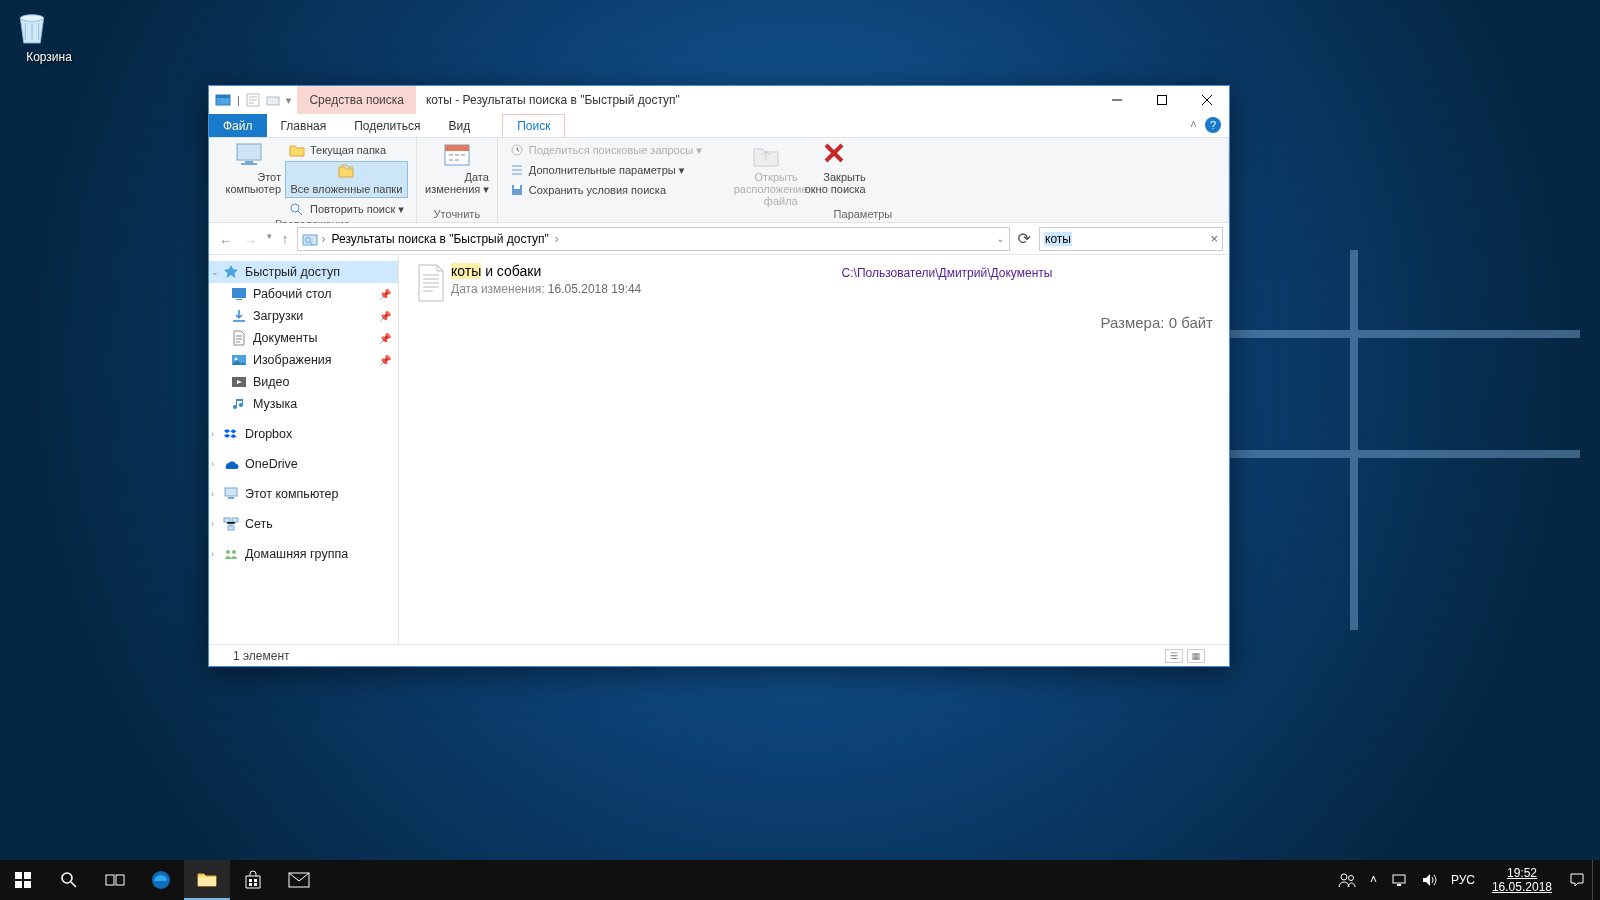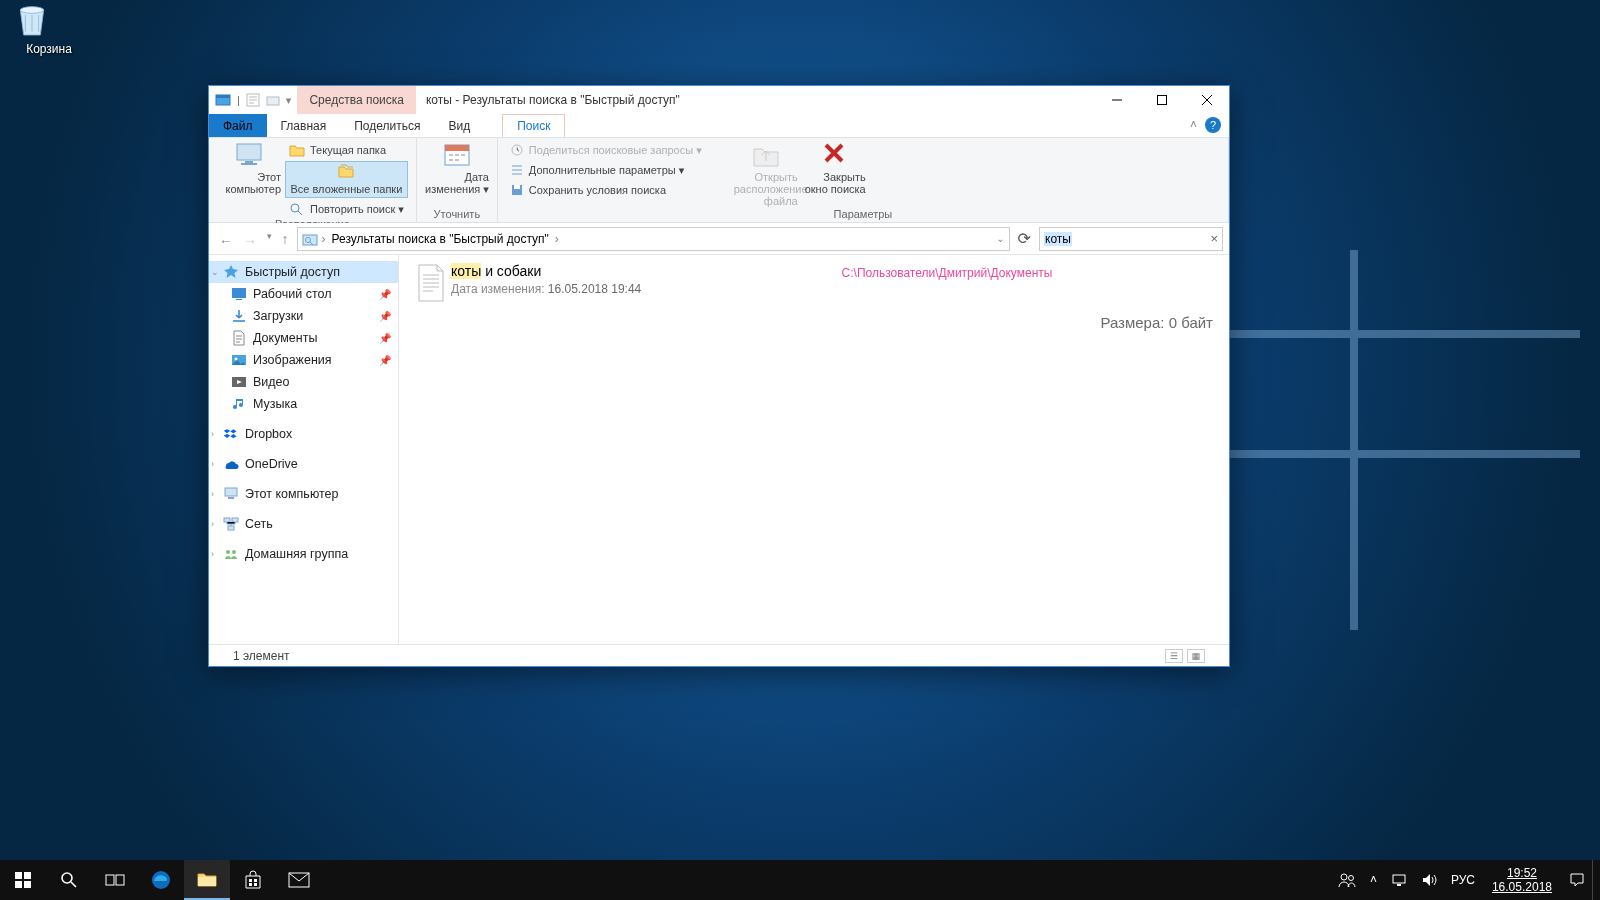--- a/index.html
+++ b/index.html
@@ -14,21 +14,21 @@
 .win-light {
   position: absolute; left: 1200px; top: 250px; width: 380px; height: 380px;
   opacity: .35;
 }
 .win-light div { position: absolute; background: #a8d5ff; }
 .win-light .h1 { left: 0; top: 80px; width: 380px; height: 8px; }
 .win-light .h2 { left: 0; top: 200px; width: 380px; height: 8px; }
 .win-light .v1 { left: 150px; top: 0; width: 8px; height: 380px; }
 
 
-.desktop-icon { position: absolute; left: 12px; top: 0; width: 74px; text-align: center; color: #fff; font-size: 12px; }
+.desktop-icon { position: absolute; left: 12px; top: 8px; width: 74px; text-align: center; color: #fff; font-size: 12px; }
 .desktop-icon svg { width: 40px; height: 40px; }
 .desktop-icon div { margin-top: 2px; text-shadow: 1px 1px 2px #000; }
 
 
 .taskbar {
   position: absolute; left: 0; bottom: 0; width: 1600px; height: 40px;
   background: #101010; color: #fff; display: flex; align-items: center;
 }
 .tb-left { display: flex; align-items: center; height: 100%; }
 .tb-btn { width: 46px; height: 40px; display: flex; align-items: center; justify-content: center; }
@@ -50,21 +50,21 @@
 .qat { display: flex; align-items: center; padding: 0 6px; gap: 6px; }
 .qat span { color: #666; font-size: 11px; }
 .title-ctx { background: #f9d7d3; display: flex; align-items: center; padding: 0 12px; color: #444; }
 .title-text { display: flex; align-items: center; padding: 0 10px; color: #333; }
 .win-controls { margin-left: auto; display: flex; }
 .win-controls div { width: 45px; display: flex; align-items: center; justify-content: center; }
 
 
 .tabs { height: 24px; background: #fff; display: flex; align-items: stretch; font-size: 12px; border-bottom: 1px solid #e1e1e1; position: relative; }
 .tab { padding: 0 14px; display: flex; align-items: center; color: #333; }
-.tab.file { background: #1979ca; color: #000000; }
+.tab.file { background: #1979ca; color: #fef9c3; }
 .tab.search-ctx { border: 1px solid #f3c5bf; border-bottom: none; background: #fff; color: #1979ca; margin-left: 18px; }
 .ribbon-help { position: absolute; right: 8px; top: 3px; display: flex; gap: 8px; align-items: center; }
 .ribbon-help .help { width: 16px; height: 16px; border-radius: 50%; background: #1979ca; color: #fff; font-size: 11px; display: flex; align-items: center; justify-content: center; }
 
 
 .ribbon { height: 85px; background: #f5f6f7; border-bottom: 1px solid #e1e1e1; display: flex; font-size: 11px; color: #444; }
 .rgroup { border-right: 1px solid #e1e1e1; padding: 3px 8px 0 8px; display: flex; flex-direction: column; }
 .rgroup-body { flex: 1; display: flex; align-items: flex-start; gap: 4px; }
 .rgroup-label { text-align: center; color: #666; font-size: 11px; padding-bottom: 2px; }
 .rbig { width: 64px; text-align: right; }
@@ -96,21 +96,21 @@
 .nav-item.top { padding-left: 14px; margin-top: 8px; }
 .nav-item.first-top { margin-top: 0; }
 .nav-item .exp { position: absolute; left: 2px; color: #888; font-size: 9px; }
 .content { flex: 1; padding: 8px 16px; font-size: 12.5px; }
 .result { display: flex; gap: 4px; align-items: flex-start; }
 .result .fname { font-size: 14px; }
 .result .fname .hl { background: #fff2a8; }
 .result .meta { color: #6a6a6a; font-size: 12px; margin-top: 3px; }
 .result .meta span.lbl { color: #888; }
 .result-cols { display: flex; gap: 48px; flex: 1; }
-.col-path { color: #ec4899; font-size: 12px; padding-top: 3px; }
+.col-path { color: #4c1d95; font-size: 12px; padding-top: 3px; }
 .col-size { color: #6a6a6a; font-size: 15px; padding-top: 3px; margin-top: 48px; }
 
 
 .status { height: 22px; border-top: 1px solid #e5e5e5; display: flex; align-items: center; font-size: 12px; color: #444; padding: 0 24px; }
 .status .views { margin-left: auto; display: flex; gap: 4px; color: #777; }
 .status .views span { border: 1px solid #ccc; width: 18px; height: 14px; display: inline-flex; align-items: center; justify-content: center; font-size: 9px; }
 
 svg { display: block; }
 </style>
 </head>

